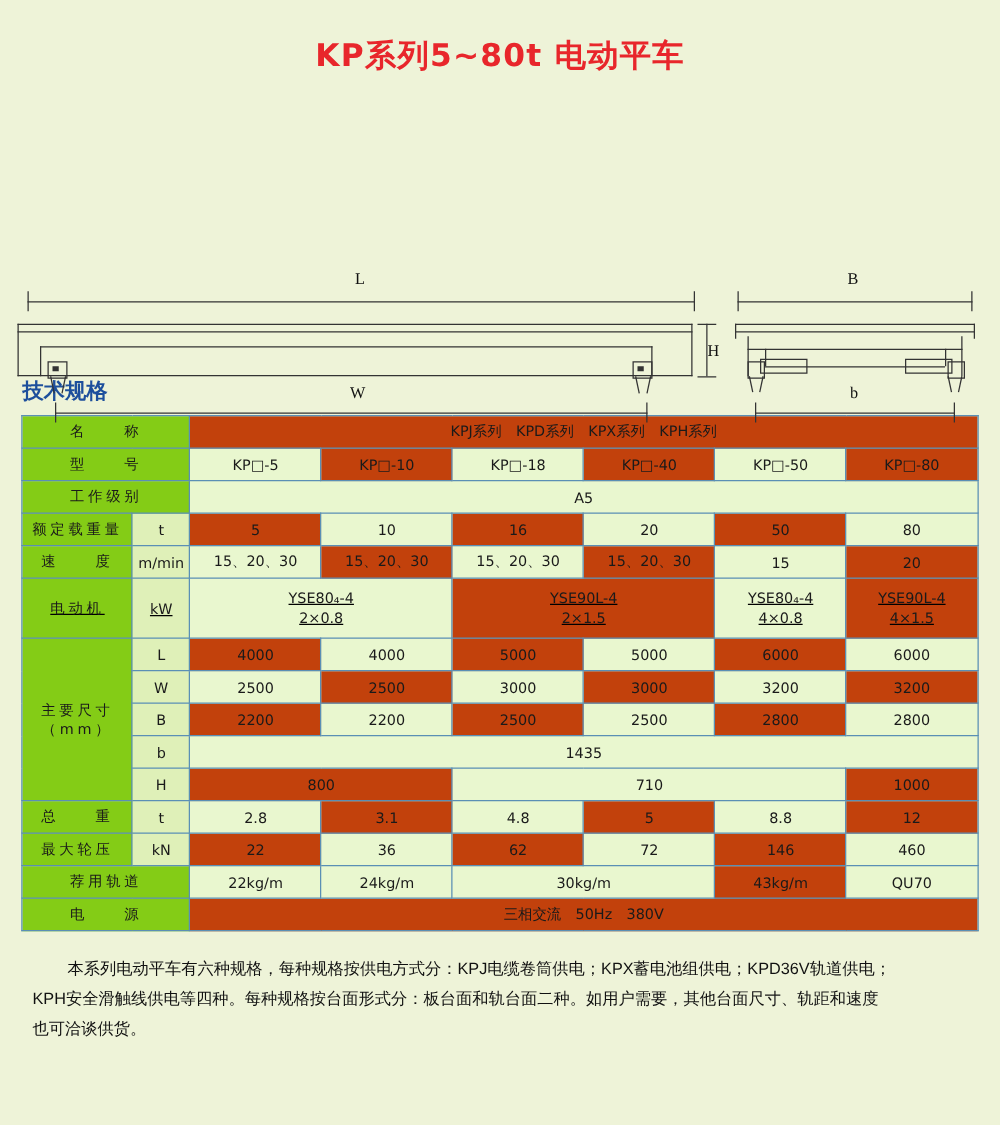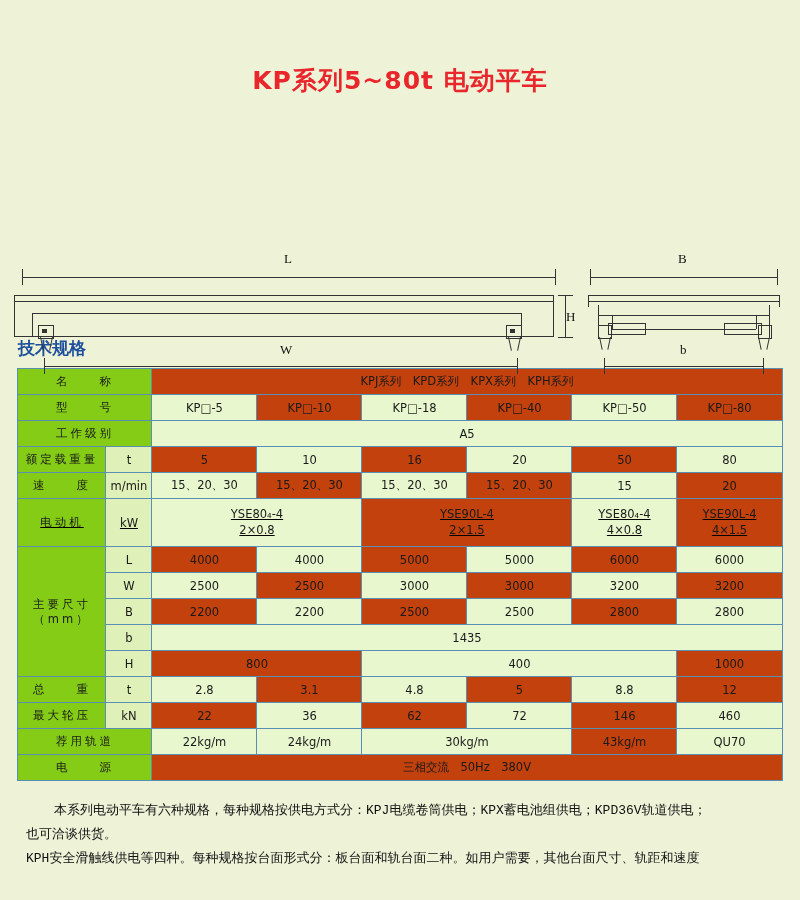--- a/index.html
+++ b/index.html
@@ -21,21 +21,20 @@
     height: 900px;
   }
   .title {
     text-align: center;
     color: #e8262b;
     font-size: 25px;
     font-weight: bold;
     letter-spacing: 1px;
     padding-top: 28px;
     font-family: "DejaVu Sans", "Liberation Sans", sans-serif;
-    margin-top: 36px;
   }
 
   
   .drawing {
     position: relative;
     height: 200px;
     margin-top: 22px;
   }
   .dl {
     position: absolute;
@@ -97,21 +96,21 @@
   }
   .two-line {
     line-height: 1.35;
   }
 
   
   .note {
     margin: 18px 26px 0 26px;
     font-size: 13px;
     line-height: 1.85;
-    font-family: Liberation Mono, monospace;
+    font-family: Liberation Sans, sans-serif;
     color: #111;
   }
   .note p { margin: 0; }
   .note .indent { text-indent: 28px; }
 </style>
 </head>
 <body>
 
 <div class="page">
 
@@ -301,21 +300,21 @@
       </tr>
 
       <tr>
         <td class="unit">b</td>
         <td class="green" colspan="6">1435</td>
       </tr>
 
       <tr>
         <td class="unit">H</td>
         <td class="blue" colspan="2">800</td>
-        <td class="green" colspan="3">400</td>
+        <td class="green" colspan="3">710</td>
         <td class="blue">1000</td>
       </tr>
 
       <tr>
         <td class="hdr">总　　重</td>
         <td class="unit">t</td>
         <td class="green">2.8</td>
         <td class="blue">3.1</td>
         <td class="green">4.8</td>
         <td class="blue">5</td>
@@ -345,17 +344,17 @@
 
       <tr>
         <td class="hdr" colspan="2">电　　源</td>
         <td class="blue" colspan="6">三相交流　50Hz　380V</td>
       </tr>
     </tbody>
   </table>
 
   <div class="note">
     <p class="indent">本系列电动平车有六种规格，每种规格按供电方式分：KPJ电缆卷筒供电；KPX蓄电池组供电；KPD36V轨道供电；</p>
+    <p>KPH安全滑触线供电等四种。每种规格按台面形式分：板台面和轨台面二种。如用户需要，其他台面尺寸、轨距和速度</p>
     <p>也可洽谈供货。</p>
-    <p>KPH安全滑触线供电等四种。每种规格按台面形式分：板台面和轨台面二种。如用户需要，其他台面尺寸、轨距和速度</p>
   </div>
 
 </div>
 
 </body></html>

